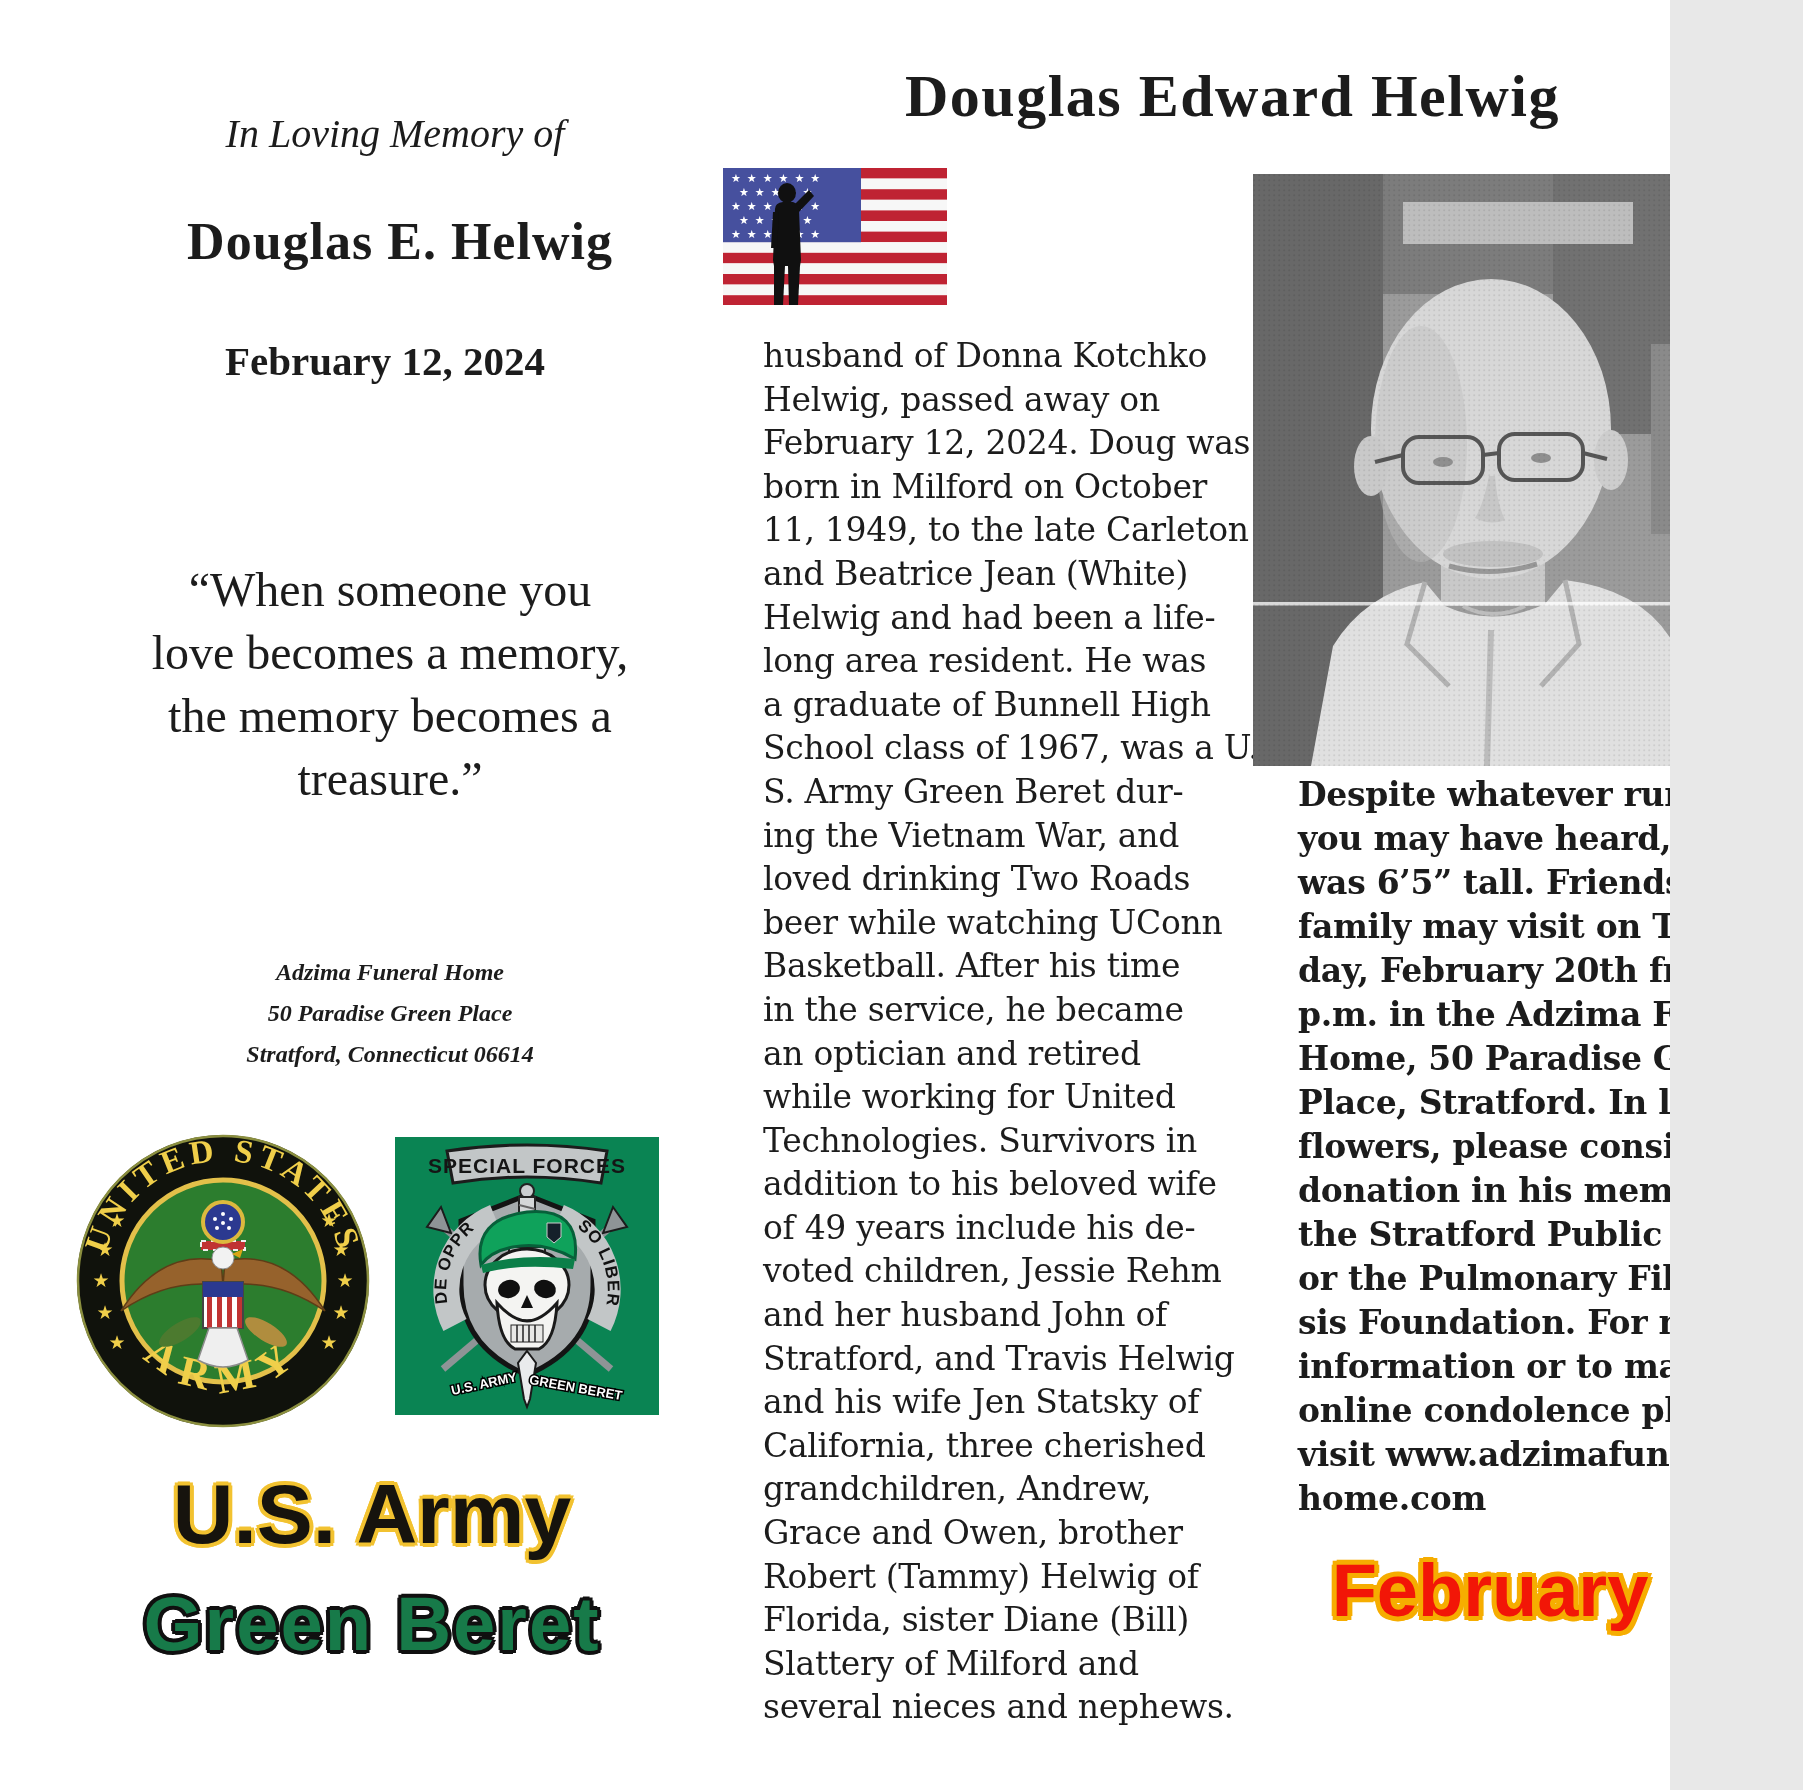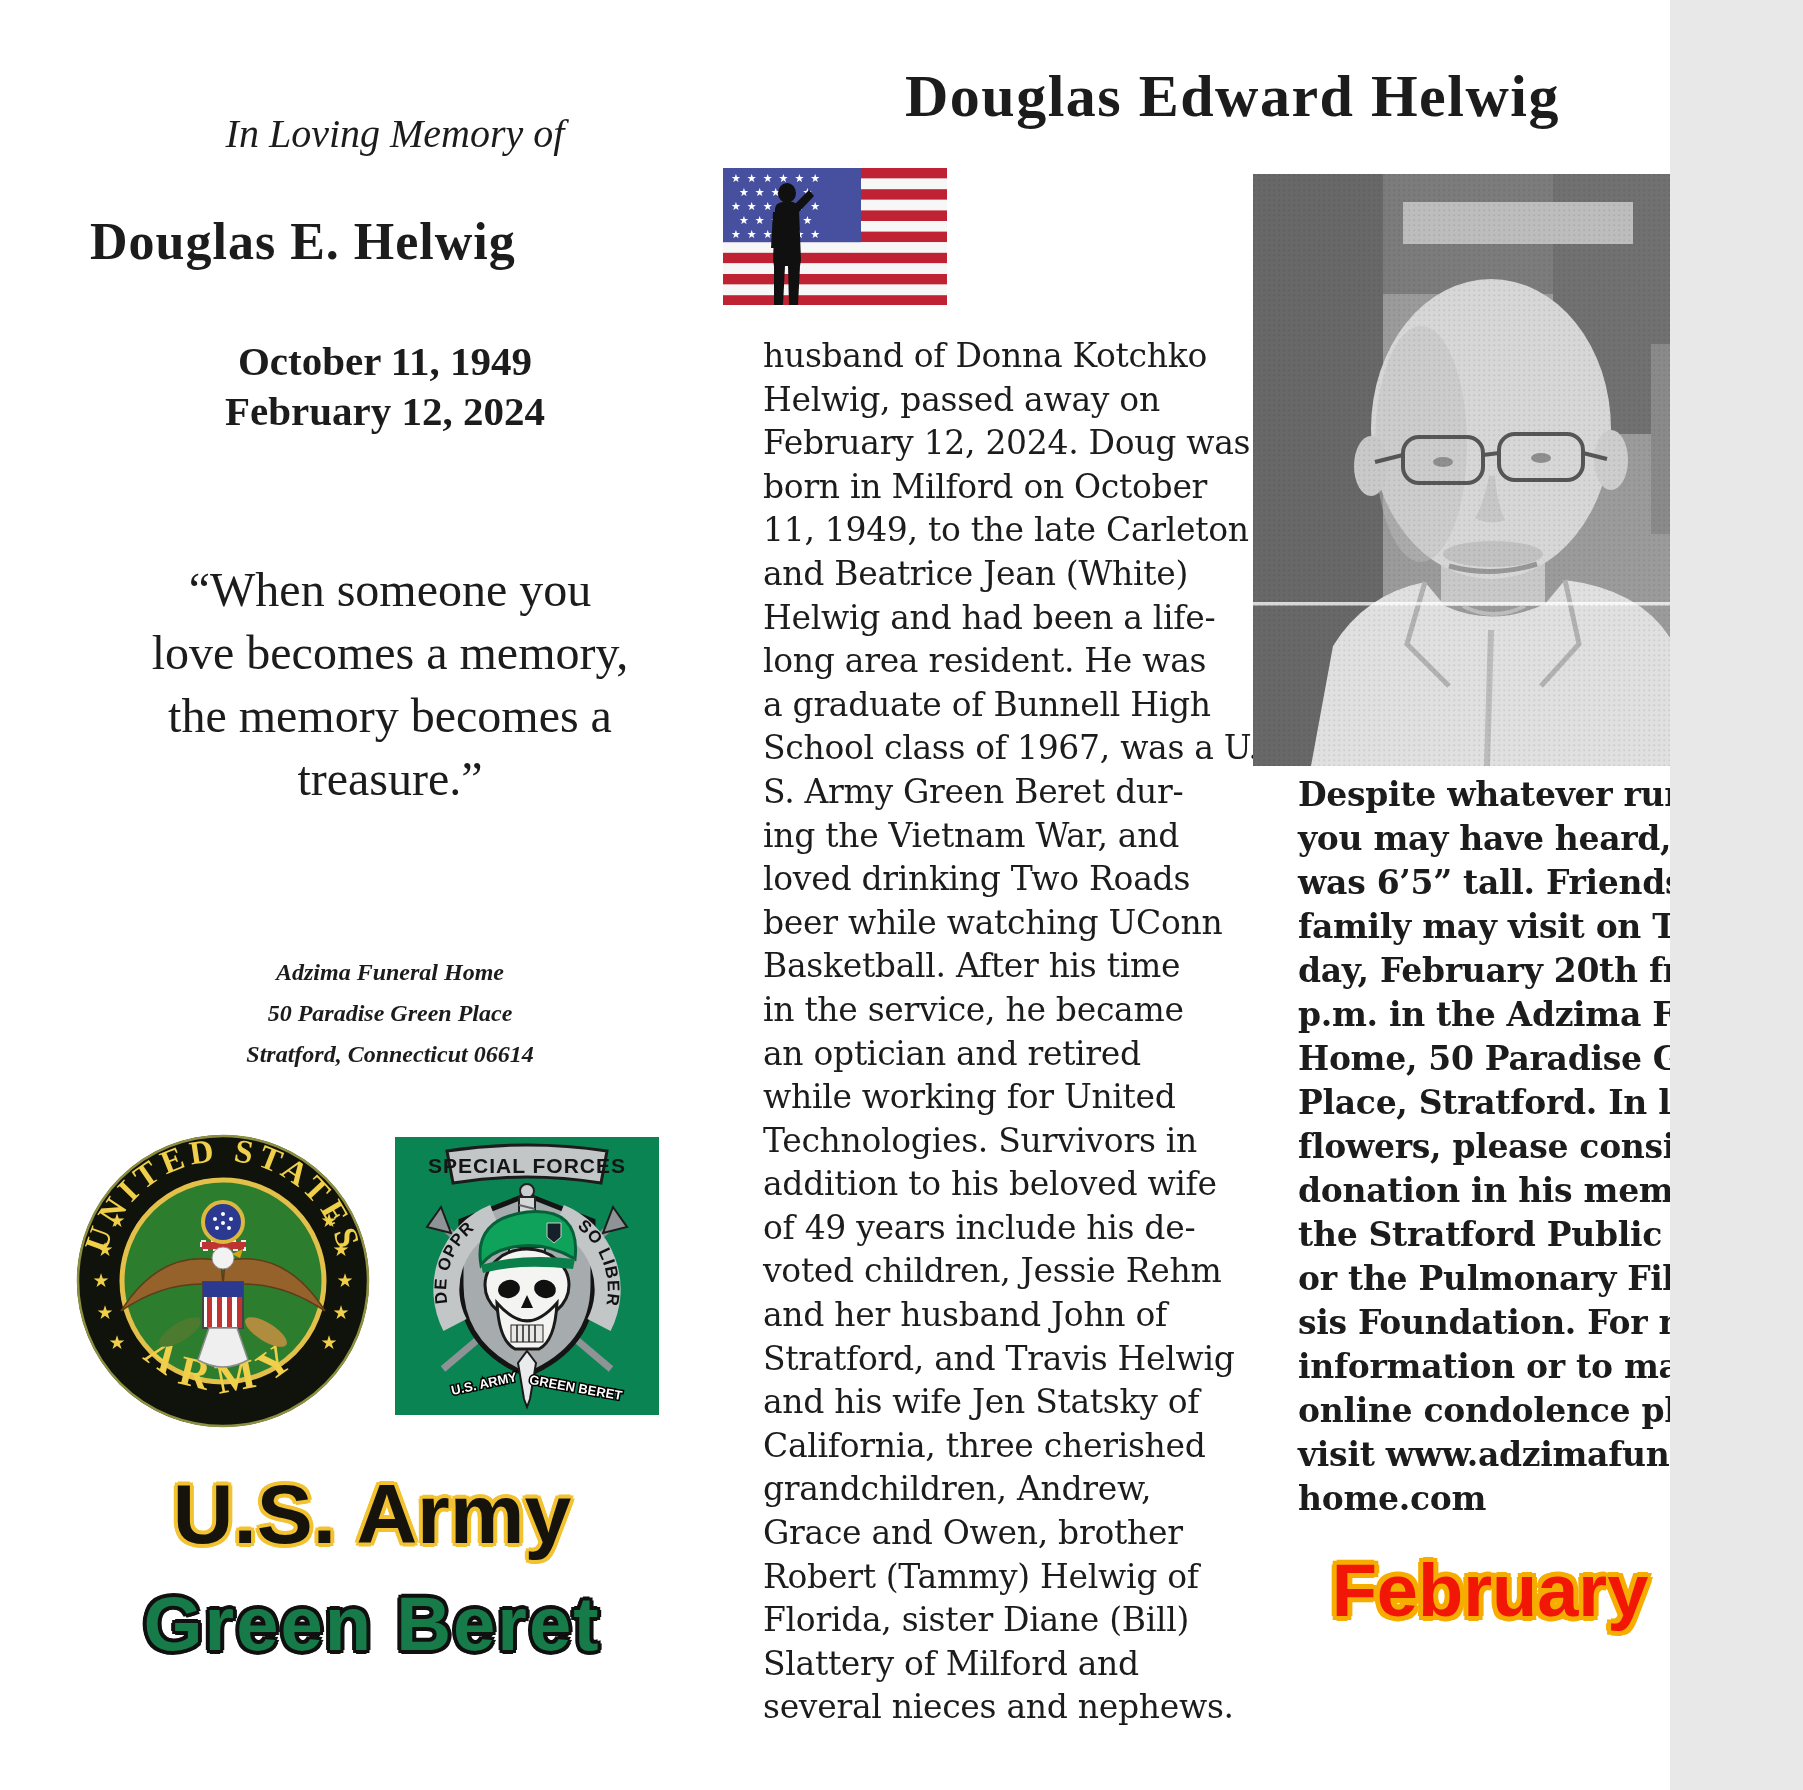--- a/index.html
+++ b/index.html
@@ -2,21 +2,21 @@
 <html style="--ink: #1c1c1c; --us_army_fill: #16130d; --us_army_outline: #f2c230; --green_beret_fill: #177a49; --green_beret_outline: #101010; --vietnam_fill: #f21607; --vietnam_outline: #f6ad00; --sf_bg: #0a8453; --seal_green: #2c7d2e; --seal_gold: #f0cf4a;"><head>
 <meta charset="utf-8">
 <style>
   html,body{margin:0;padding:0;background:#e8e8e8;}
   .canvas{position:relative;width:1670px;height:1790px;background:#ffffff;overflow:hidden;
           font-family:"Liberation Serif",serif;color:var(--ink,#1c1c1c);}
   .abs{position:absolute;}
 
   
   .memorial-heading{left:95px;top:110px;width:600px;text-align:center;font-style:italic;font-size:40px;}
-  .deceased-name{left:90px;top:212px;width:620px;text-align:left;font-weight:bold;font-size:52px;letter-spacing:1px;}
+  .deceased-name{left:90px;top:212px;width:620px;text-align:center;font-weight:bold;font-size:52px;letter-spacing:1px;}
   .dates{left:95px;top:336px;width:580px;text-align:center;font-weight:bold;font-size:41px;line-height:50px;}
   .quote{left:70px;top:558px;width:640px;text-align:center;font-size:48px;line-height:63px;}
   .funeral{left:95px;top:952px;width:590px;text-align:center;font-weight:bold;font-style:italic;
            font-size:24px;line-height:41px;}
   .seal-box{left:76px;top:1134px;width:294px;height:294px;}
   .sf-box{left:395px;top:1137px;width:264px;height:278px;}
   .caption{width:600px;text-align:center;font-family:"Liberation Sans",sans-serif;font-weight:bold;}
   .caption-army{left:72px;top:1466px;font-size:84px;color:var(--us_army_fill,#16130d);
      text-shadow:-4px 0 0 var(--us_army_outline),4px 0 0 var(--us_army_outline),0 -4px 0 var(--us_army_outline),
        0 4px 0 var(--us_army_outline),-3px -3px 0 var(--us_army_outline),3px -3px 0 var(--us_army_outline),
@@ -45,21 +45,20 @@
 </head>
 <body>
 
 <div class="canvas">
 
   <div class="abs memorial-heading">In Loving Memory of</div>
 
   <div class="abs deceased-name">Douglas E. Helwig</div>
 
   <div class="abs dates">
-    <div>October 11, 1949</div>
     <div>February 12, 2024</div>
   </div>
 
   <div class="abs quote">“When someone you<br>love becomes a memory,<br>the memory becomes a<br>treasure.”</div>
 
   <div class="abs funeral">Adzima Funeral Home<br>50 Paradise Green Place<br>Stratford, Connecticut  06614</div>
 
   <div class="abs seal-box">
     <svg width="294" height="294" viewBox="0 0 294 294">
       <circle cx="147" cy="147" r="146" fill="#10120c"></circle>

